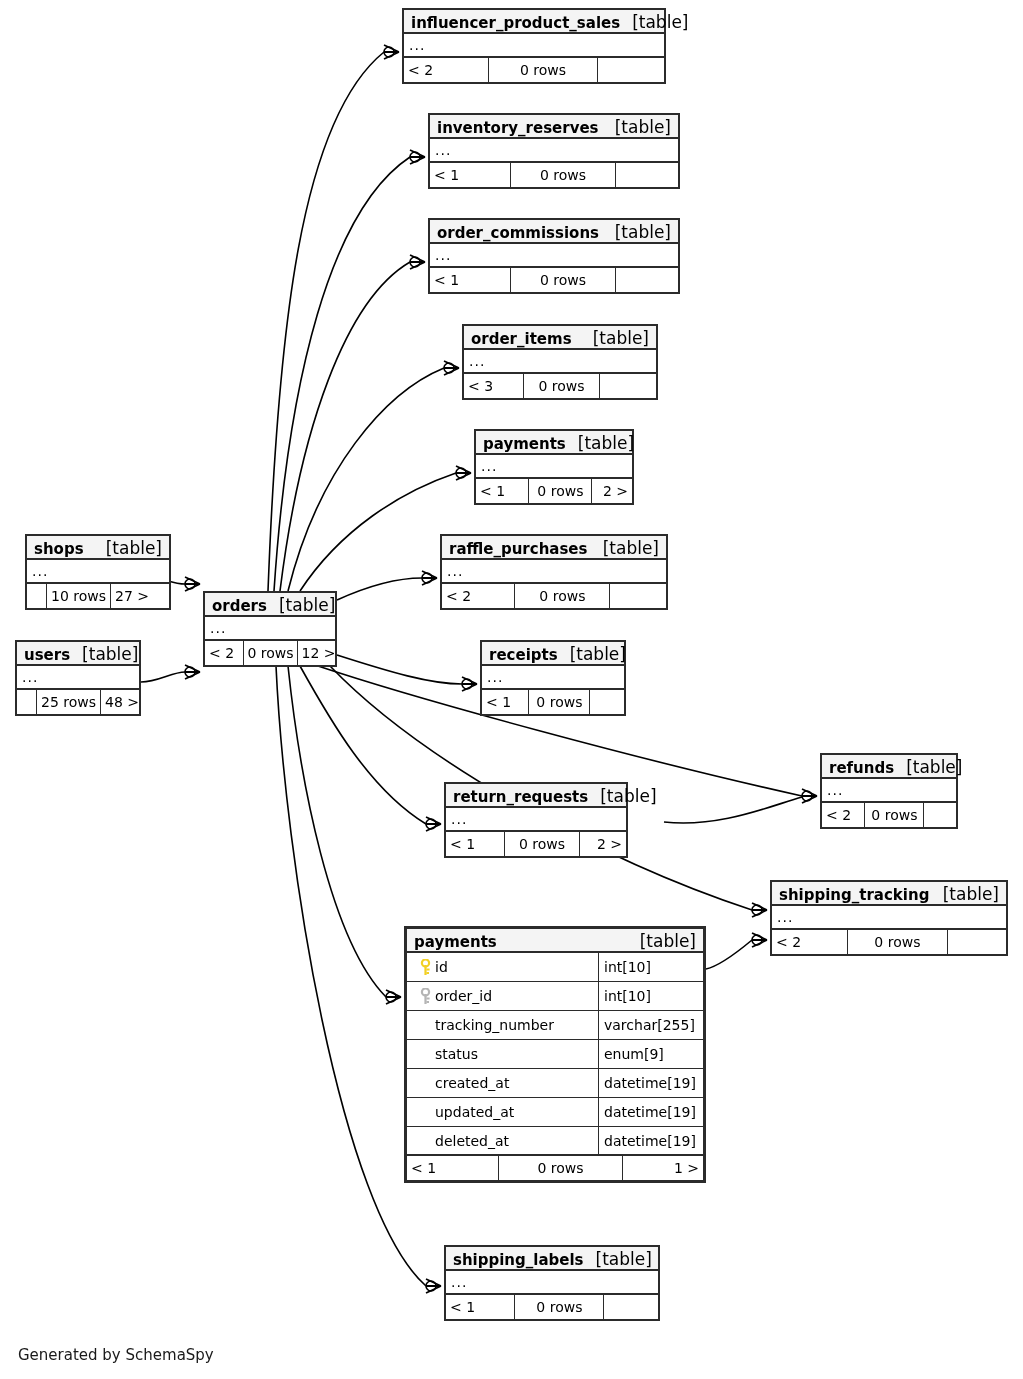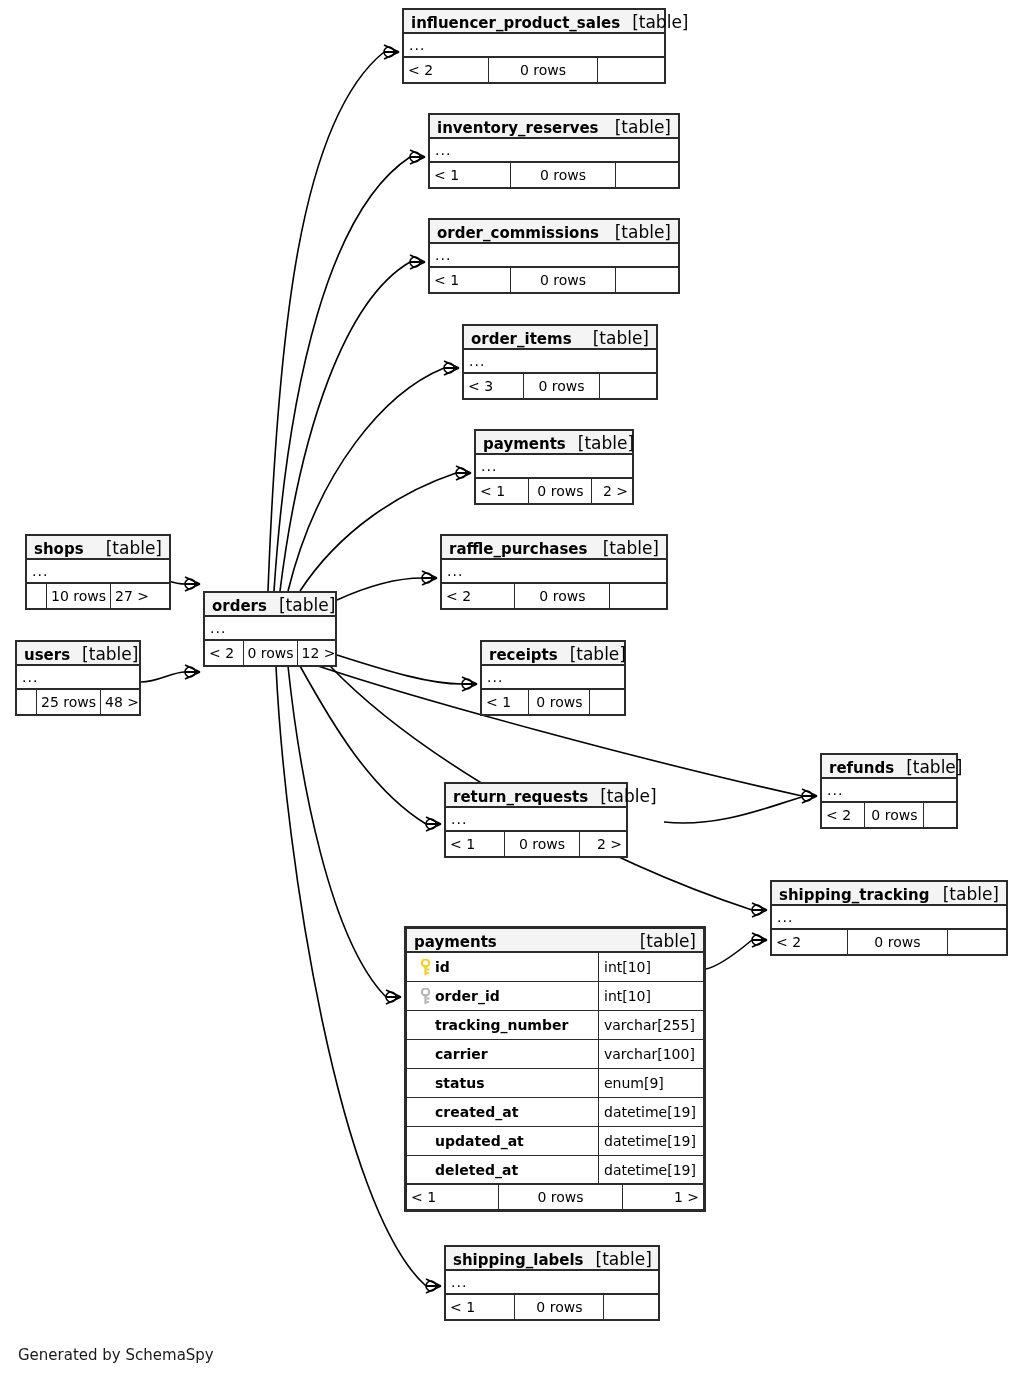--- a/index.html
+++ b/index.html
@@ -97,21 +97,20 @@
     font-size: 14px;
   }
   .col-row:last-child { border-bottom: 2px solid #2b2b2b; }
   .col-name {
     flex: 1 1 auto;
     display: flex;
     align-items: center;
     padding-left: 8px;
     border-right: 1px solid #2b2b2b;
     box-sizing: border-box;
-    font-weight: bold;
   }
   .col-type {
     width: 104px;
     display: flex;
     align-items: center;
     padding-left: 5px;
     box-sizing: border-box;
   }
   .key-slot {
     width: 20px;
@@ -441,27 +440,20 @@
           <div class="col-row">
             <span class="col-name">
               <span class="key-slot"></span>
               <span>tracking_number</span>
             </span>
             <span class="col-type">varchar[255]</span>
           </div>
           <div class="col-row">
             <span class="col-name">
               <span class="key-slot"></span>
-              <span>carrier</span>
-            </span>
-            <span class="col-type">varchar[100]</span>
-          </div>
-          <div class="col-row">
-            <span class="col-name">
-              <span class="key-slot"></span>
               <span>status</span>
             </span>
             <span class="col-type">enum[9]</span>
           </div>
           <div class="col-row">
             <span class="col-name">
               <span class="key-slot"></span>
               <span>created_at</span>
             </span>
             <span class="col-type">datetime[19]</span>

